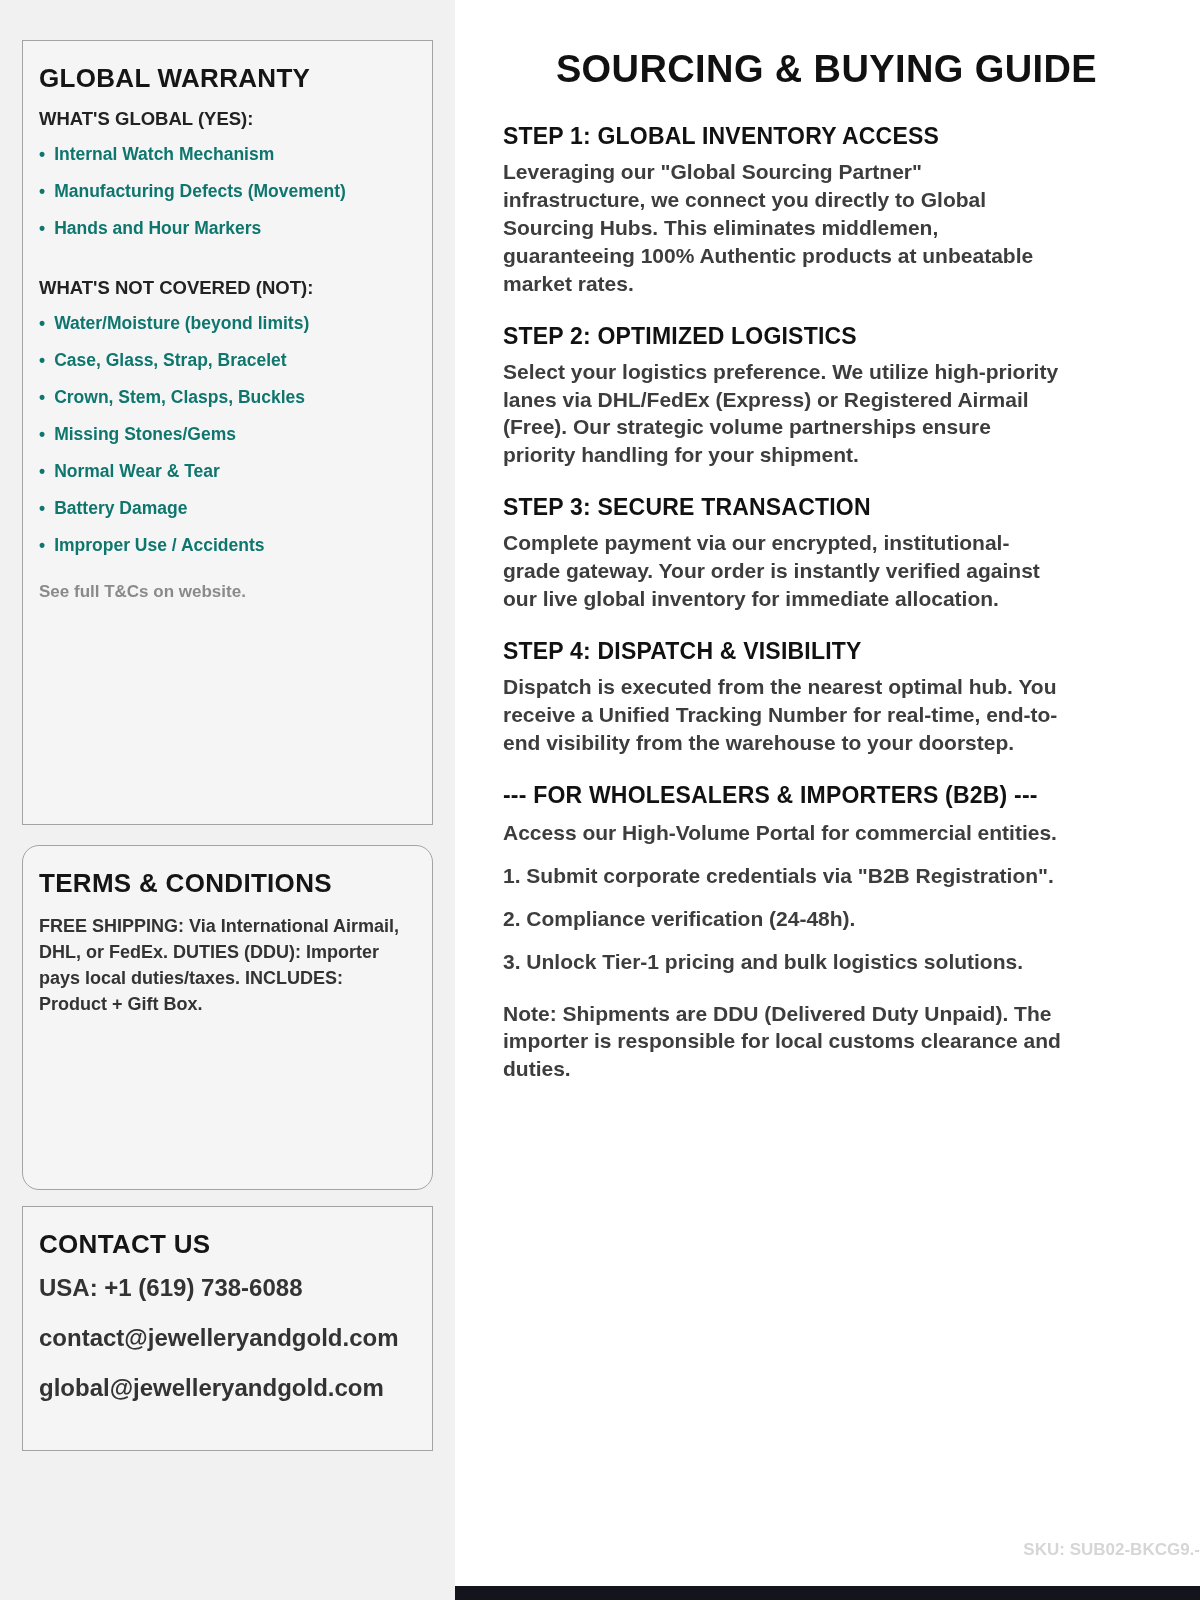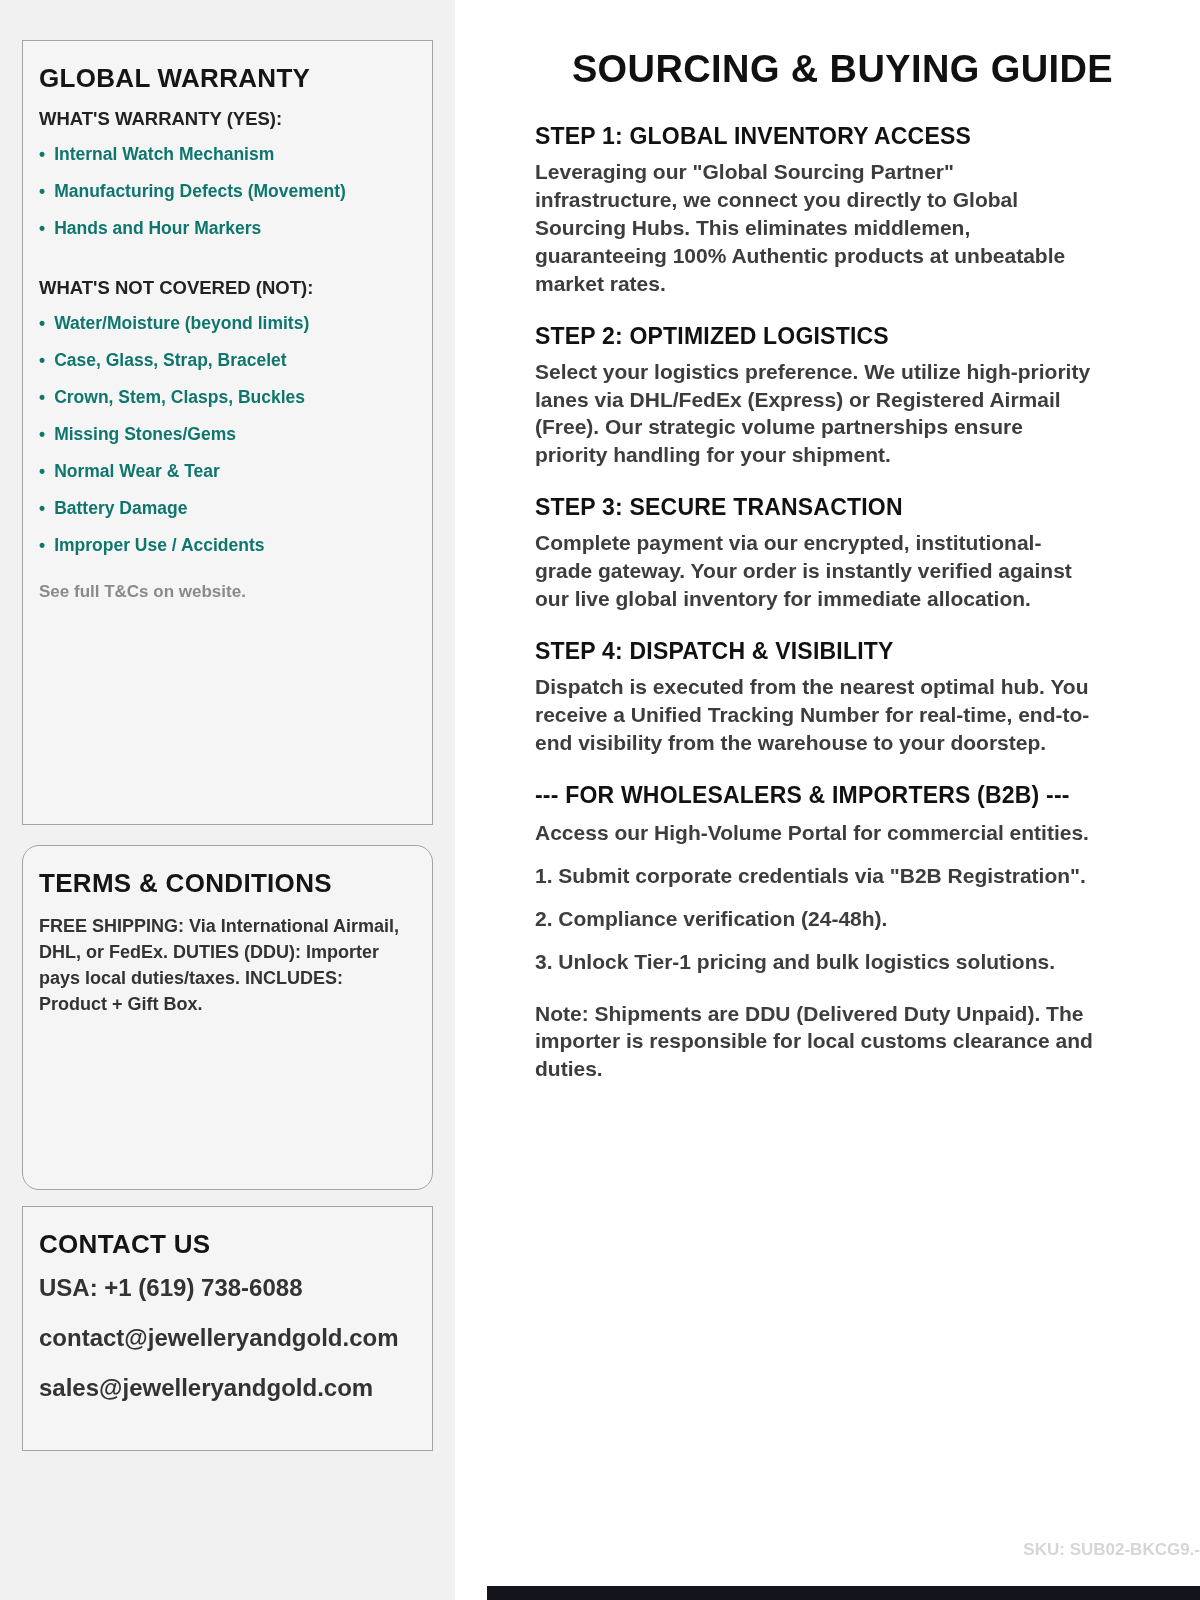--- a/index.html
+++ b/index.html
@@ -1,15 +1,15 @@
 <!DOCTYPE html>
 <html><head>
 <meta charset="utf-8">
 <style>
-  * { margin:0; padding:0; box-sizing:border-box;gap:32px; }
+  * { margin:0; padding:0; box-sizing:border-box; }
   html, body { width:1200px; height:1600px; }
   body {
     font-family:"Liberation Sans", sans-serif;
     background:#ffffff;
     color:#333;
     overflow:hidden;
   }
   .page { display:flex; width:1200px; height:1600px; }
 
   
@@ -89,21 +89,21 @@
 </head>
 <body>
 
 <div class="page">
 
   <aside class="sidebar">
 
     <section class="box box-warranty">
       <h2>GLOBAL WARRANTY</h2>
 
-      <div class="subhead">WHAT'S WARRANTY (YES):</div>
+      <div class="subhead">WHAT'S GLOBAL (YES):</div>
       <ul class="blist">
         <li>Internal Watch Mechanism</li>
         <li>Manufacturing Defects (Movement)</li>
         <li>Hands and Hour Markers</li>
       </ul>
 
       <div class="subhead second">WHAT'S NOT COVERED (NOT):</div>
       <ul class="blist">
         <li>Water/Moisture (beyond limits)</li>
         <li>Case, Glass, Strap, Bracelet</li>
@@ -119,21 +119,21 @@
 
     <section class="box box-terms">
       <h2>TERMS &amp; CONDITIONS</h2>
       <p class="terms-body">FREE SHIPPING: Via International Airmail, DHL, or FedEx.  DUTIES (DDU): Importer pays local duties/taxes.  INCLUDES: Product + Gift Box.</p>
     </section>
 
     <section class="box box-contact">
       <h2>CONTACT US</h2>
       <p class="contact-line">USA: +1 (619) 738-6088</p>
       <p class="contact-line">contact@jewelleryandgold.com</p>
-      <p class="contact-line">sales@jewelleryandgold.com</p>
+      <p class="contact-line">global@jewelleryandgold.com</p>
     </section>
 
   </aside>
 
   <main class="main">
 
     <h1>SOURCING &amp; BUYING GUIDE</h1>
 
     <section class="step">
       <h3>STEP 1: GLOBAL INVENTORY ACCESS</h3>

